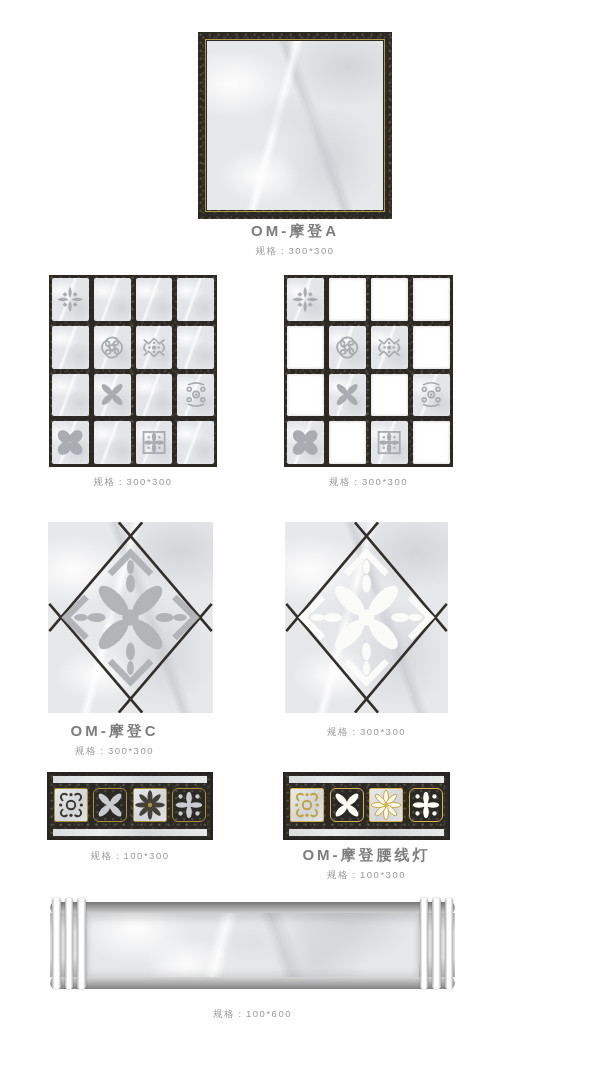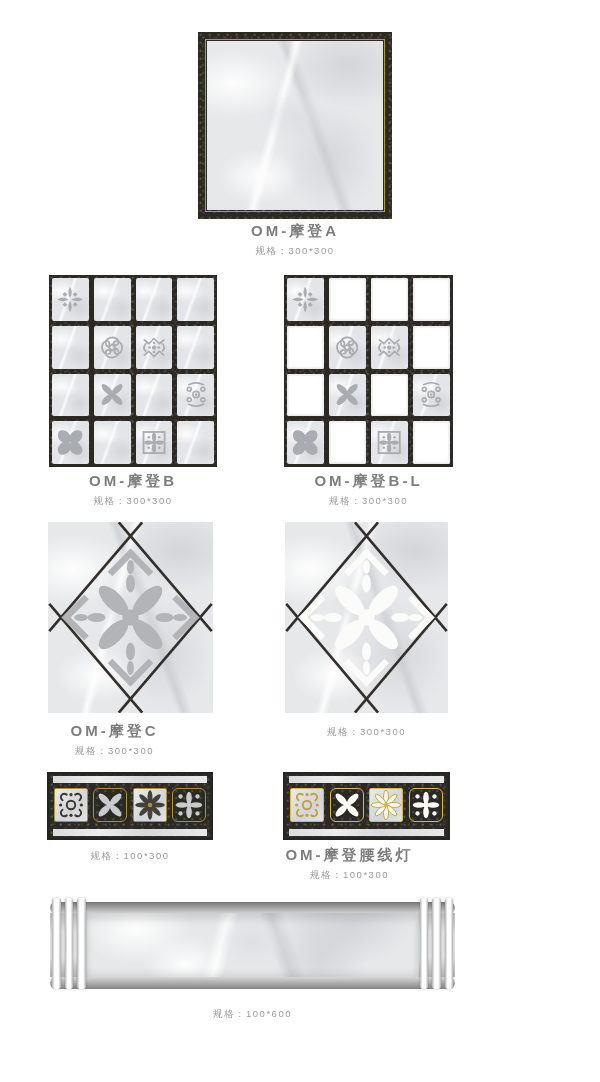--- a/index.html
+++ b/index.html
@@ -298,21 +298,20 @@
       </div>
       <div class="cell cell-marble"></div>
       <div class="cell cell-marble">
         <svg class="orn" viewBox="0 0 40 40">
           <use href="#orn-framed-flower"></use>
         </svg>
       </div>
       <div class="cell cell-marble"></div>
     </div>
   <div class="plabel" style="left:49px;top:472px;width:168px">
-    <div class="pname">OM-摩登B</div>
     <div class="pspec">规格：300*300</div>
   </div>
 
   <div id="tile-bl" class="abs mosaic grout" style="left:284px;top:275px;width:169px;height:192px">
       <div class="cell cell-marble">
         <svg class="orn" viewBox="0 0 40 40">
           <use href="#orn-fleur-cross"></use>
         </svg>
       </div>
       <div class="cell cell-white"></div>
@@ -349,21 +348,20 @@
       </div>
       <div class="cell cell-white"></div>
       <div class="cell cell-marble">
         <svg class="orn" viewBox="0 0 40 40">
           <use href="#orn-framed-flower"></use>
         </svg>
       </div>
       <div class="cell cell-white"></div>
     </div>
   <div class="plabel" style="left:284px;top:472px;width:169px">
-    <div class="pname">OM-摩登B-L</div>
     <div class="pspec">规格：300*300</div>
   </div>
 
   <div class="abs tile-c marble" style="left:48px;top:522px;width:165px;height:191px">
     <svg class="dia dia-gray" viewBox="0 0 165 191" preserveAspectRatio="none">
         <use href="#diamond-ornament"></use>
       </svg>
   </div>
   <div class="plabel" style="left:32px;top:722px;width:165px">
     <div class="pname">OM-摩登C</div>
@@ -428,21 +426,21 @@
           </svg>
         </div>
         <div class="motif dark">
           <svg viewBox="0 0 34 34">
             <use href="#motif-dot-flower"></use>
           </svg>
         </div>
       </div>
     <div class="rail bottom"></div>
   </div>
-  <div class="plabel" style="left:266px;top:846px;width:167px">
+  <div class="plabel" style="left:283px;top:846px;width:167px">
     <div class="pname">OM-摩登腰线灯</div>
     <div class="pspec">规格：100*300</div>
   </div>
 
   <div class="abs beam">
     <div class="beam-bar top"></div>
     <div class="rib-zone left"></div>
     <div class="rib-zone right"></div>
     <div class="beam-panel marble"></div>
     <div class="beam-bar bottom"></div>

